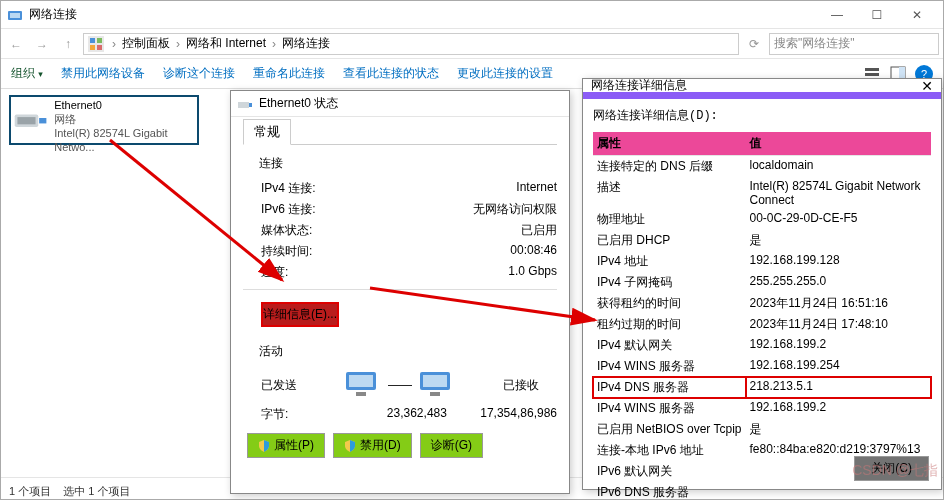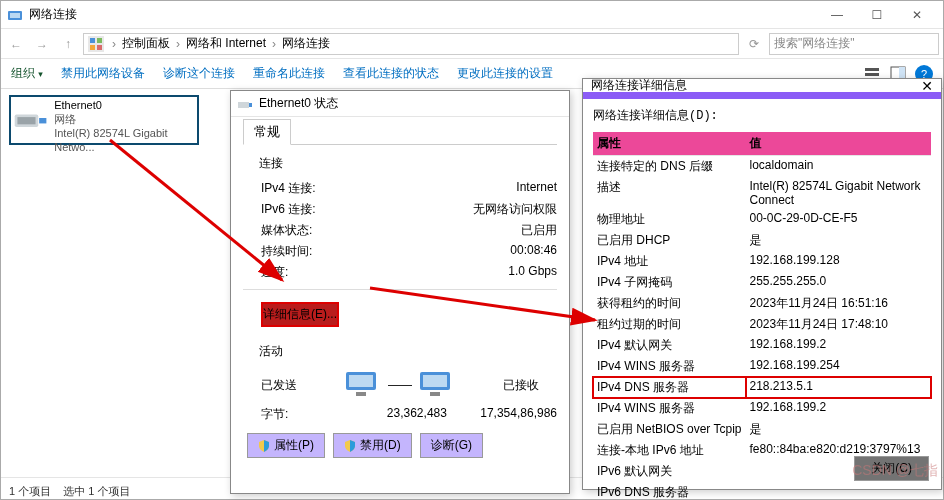--- a/index.html
+++ b/index.html
@@ -49,21 +49,21 @@
   .kv { display: flex; justify-content: space-between; padding: 2px 0 2px 18px; gap: 39px; }
   .kv .k { }
   .kv .v { text-align: right; }
   .sep-line { height: 1px; background: #ddd; margin: 6px 0; }
   .details-btn { margin: 6px 0 6px 18px; padding: 2px 0; border: 2px solid #d00; background: #b91c1c; display: inline-block; }
   .activity { margin-top: 10px; }
   .act-row { display: flex; align-items: center; justify-content: space-between; padding: 4px 18px; }
   .act-icons { display:flex; align-items:center; gap:6px; }
   .act-icons .comp { width:38px; height:30px; }
   .btn-row { display: flex; gap: 8px; padding: 8px 4px; }
-  .btn-row .btn { flex:0 0 auto; padding: 3px 10px; border: 1px solid #999; background: #c4b5fd; display:flex; align-items:center; gap:4px; font-size:12px; }
+  .btn-row .btn { flex:0 0 auto; padding: 3px 10px; border: 1px solid #999; background: #84cc16; display:flex; align-items:center; gap:4px; font-size:12px; }
   .shield { width:12px;height:12px; }
 
   
   .dlg-details { position: absolute; left: 582px; top: 78px; width: 360px; height: 412px; background: #fff; border: 1px solid #888; box-shadow: 2px 2px 8px rgba(0,0,0,.2); }
   .dlg-details .hdr { height: 20px; display: flex; align-items: center; justify-content: space-between; padding: 0 8px; border-bottom: 7px solid #8b5cf6; }
   .dlg-details .body { padding: 8px 10px; }
   .dlg-details .caption { margin-bottom: 8px; font-family: Liberation Mono, monospace; }
   .dlg-details table { width: 100%; border-collapse: collapse; font-size: 12px; }
   .dlg-details th { text-align: left; font-weight: bold; padding: 3px 4px; border-bottom: 1px solid #e5e5e5; background: #ec4899; margin-top: 36px; }
   .dlg-details td { padding: 2px 4px; vertical-align: top; }

